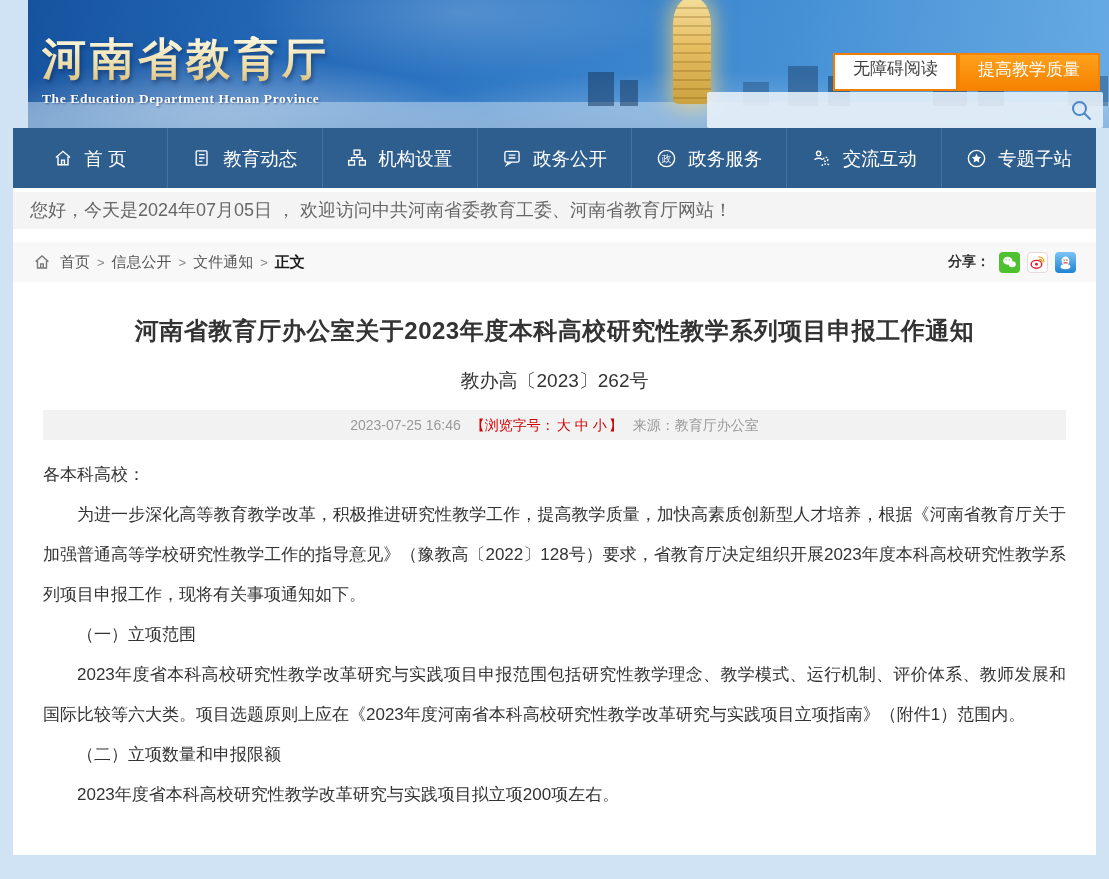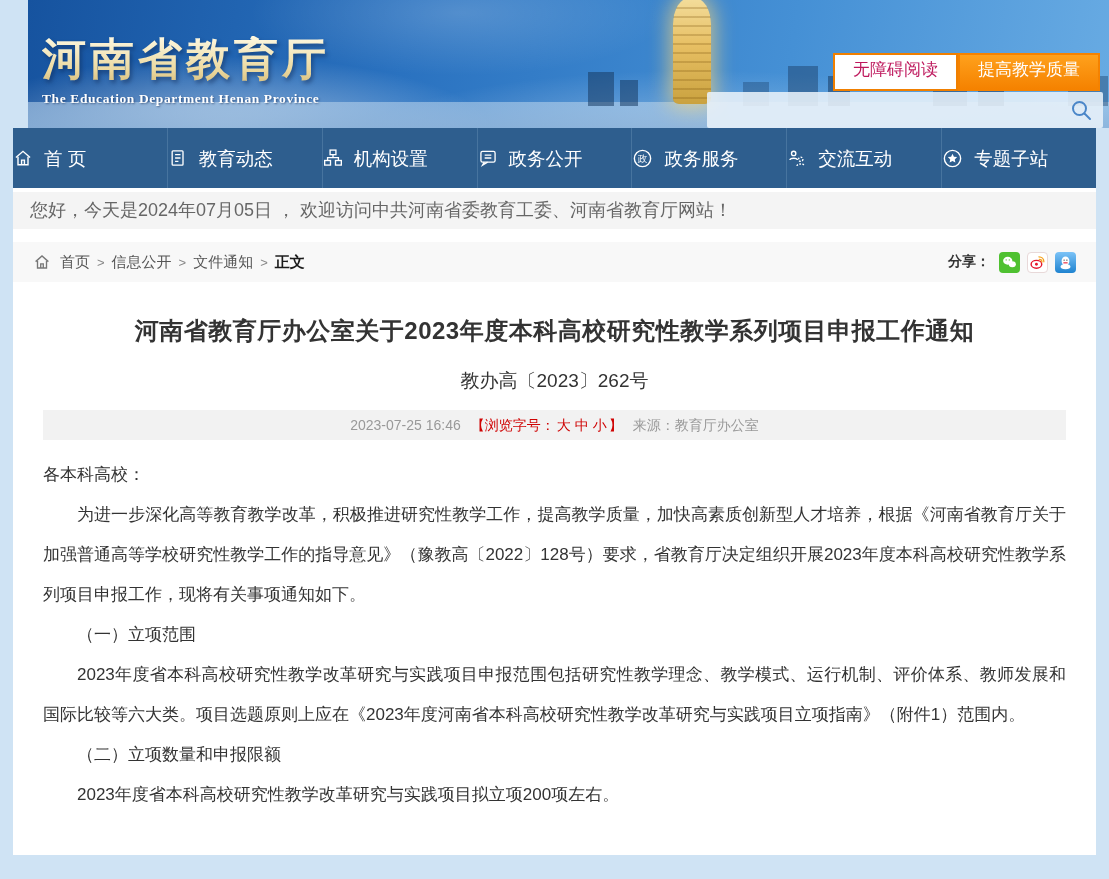--- a/index.html
+++ b/index.html
@@ -51,39 +51,39 @@
     -webkit-background-clip:text;background-clip:text;color:transparent;
     text-shadow:2px 3px 3px rgba(20,40,80,.0);
     filter:drop-shadow(2px 3px 2px rgba(10,30,70,.45));
   }
   .logo-en{margin-top:7px;font-family:"Liberation Serif","DejaVu Serif",serif;
     font-size:13.5px;font-weight:bold;color:#ffffff;letter-spacing:.6px;
     text-shadow:1px 1px 2px rgba(10,30,70,.5);}
   
   .topbtns{position:absolute;top:53px;right:9px;display:flex;z-index:4;}
   .topbtn{height:34px;line-height:34px;padding:0 18px;font-size:17px;cursor:pointer;white-space:nowrap;}
-  .btn-access{background:#ffffff;color:#be185d;border:2px solid #f07f00;line-height:30px;}
+  .btn-access{background:#ffffff;color:#404040;border:2px solid #f07f00;line-height:30px;font-family:Liberation Mono, monospace;}
   .btn-elder{background:linear-gradient(#ffa11c,#f58200);color:#ffffff;border:2px solid #f58200;line-height:30px;}
   
   .searchbar{
     position:absolute;top:92px;right:6px;width:396px;height:36px;z-index:4;
     background:rgba(232,241,249,.88);border-radius:2px;
     display:flex;align-items:center;padding:0 10px 0 14px;box-sizing:border-box;
   }
   .searchbar input{
     flex:1;border:none;outline:none;background:transparent;
     font-size:15px;color:#335;height:30px;
   }
   .search-icon{flex:0 0 auto;cursor:pointer;display:flex;align-items:center;}
   
   .container{margin:0 13px;background:#ffffff;min-height:721px;}
   
   .nav{display:flex;height:60px;background:#2e5e8e;}
   .nav-item{
-    flex:1;display:flex;align-items:center;justify-content:flex-start;gap:11px;
+    flex:1;display:flex;align-items:center;justify-content:center;gap:11px;
     color:#ffffff;font-size:18.5px;cursor:pointer;border-right:1px solid #47749f;
   }
   .nav-item:last-child{border-right:none;}
   .nav-item svg{display:block;}
   
   .greeting{
     margin-top:4px;height:37px;line-height:37px;background:#f4f4f4;
     color:#666;font-size:18px;padding:0 17px;
   }
   

